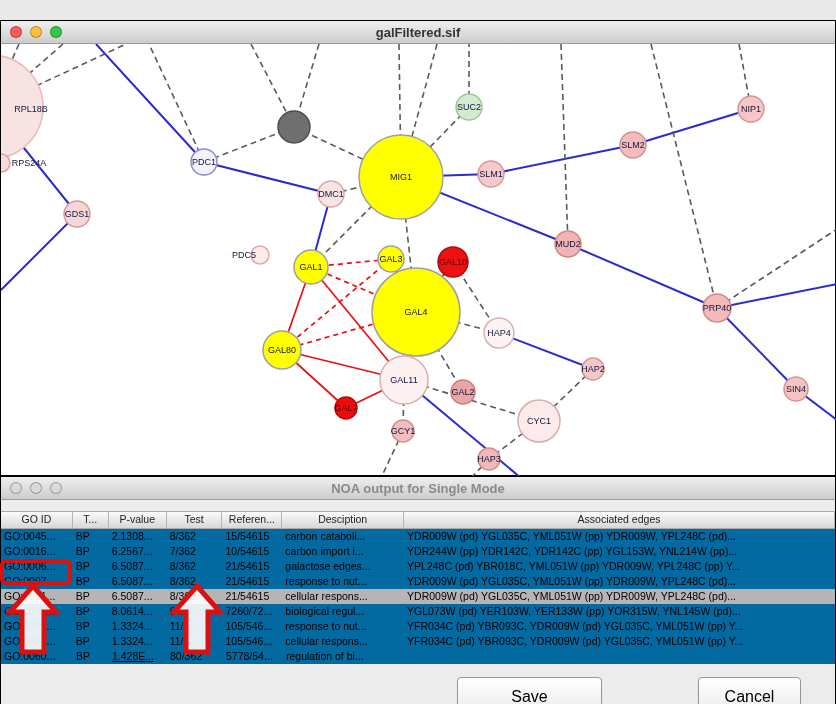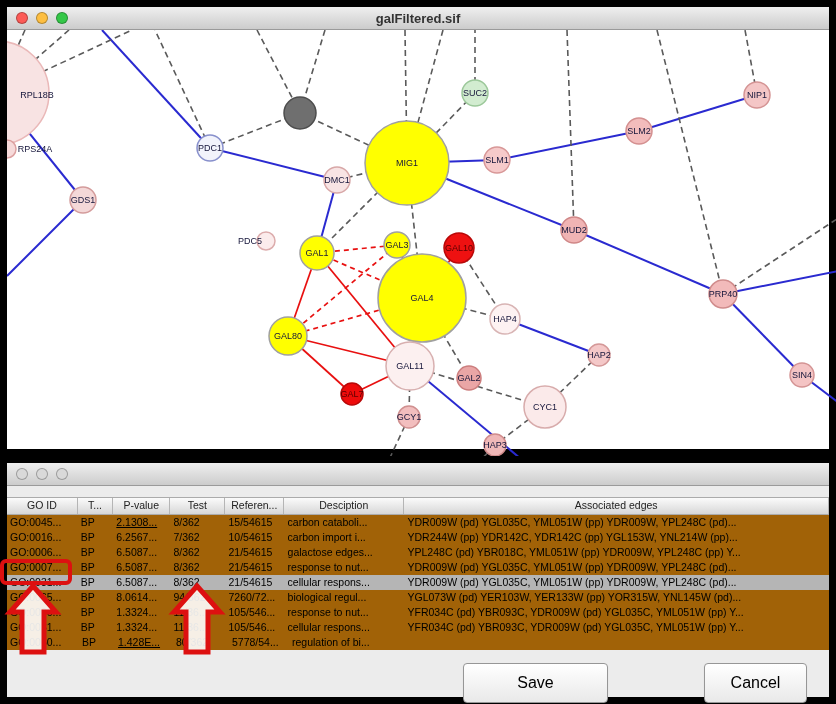--- a/index.html
+++ b/index.html
@@ -1,38 +1,38 @@
 <!DOCTYPE html>
 <html><head>
 <meta charset="utf-8">
 <style>
   html,body{margin:0;padding:0;}
   body{
     width:836px;height:704px;position:relative;overflow:hidden;
     background:#e8e8e8;font-family:"Liberation Sans",sans-serif;
   }
-  .window{position:absolute;left:0;width:836px;box-sizing:border-box;border:7px solid #000000;}
+  .window{position:absolute;left:0;width:836px;box-sizing:border-box;border:1px solid #000000;margin-top:20px;}
   .window-graph{top:0;height:456px;background:#ffffff;}
   .window-noa{top:456px;height:248px;background:#ececec;}
   .titlebar{
     height:22px;background:linear-gradient(#efefef,#cccccc);
     border-bottom:1px solid #9a9a9a;display:flex;align-items:center;position:relative;
   }
   .lights{position:absolute;left:9px;top:5px;display:flex;gap:8px;}
   .light{width:12px;height:12px;border-radius:50%;box-sizing:border-box;border:1px solid rgba(0,0,0,.28);}
   .title{flex:1;text-align:center;font-size:13px;font-weight:bold;color:#333;}
   .window-noa .title{color:#8a8a8a;}
   #graph-svg{display:block;}
 
   .table-wrap{margin-top:11px;}
   .thead{display:flex;height:16px;background:linear-gradient(#fbfbfb,#d7d7d7);
     border-top:1px solid #ababab;border-bottom:1px solid #ababab;}
   .th{font-size:10.5px;color:#222;text-align:center;line-height:15px;
     border-right:1px solid #b5b5b5;box-sizing:border-box;overflow:hidden;white-space:nowrap;}
-  .trow{display:flex;height:15px;background:#a16207;}
+  .trow{display:flex;height:15px;background:#0369a1;}
   .trow.selected{background:#b5b5b5;}
   .cell{font-size:10.5px;line-height:15px;padding:0 3px;box-sizing:border-box;
     overflow:hidden;white-space:nowrap;color:#000;}
 
   .btnrow{position:absolute;top:200px;left:0;width:836px;display:flex;
     justify-content:flex-end;gap:96px;padding-right:36px;box-sizing:border-box;}
   .mac-btn{height:40px;border-radius:4px;border:1px solid #969696;
     background:linear-gradient(#ffffff,#e9e9e9);font-size:16px;color:#000;
     font-family:"Liberation Sans",sans-serif;box-shadow:0 1px 1px rgba(0,0,0,.15);}
   .mac-btn.save{width:145px;}
@@ -167,36 +167,37 @@
     </svg>
 </div>
 
 <div class="window window-noa">
   <div class="titlebar">
     <div class="lights" id="lights-noa">
         <span class="light" style="background: rgb(217, 217, 217);"></span>
         <span class="light" style="background: rgb(217, 217, 217);"></span>
         <span class="light" style="background: rgb(217, 217, 217);"></span>
       </div>
+    <div class="title">NOA output for Single Mode</div>
   </div>
   <div class="table-wrap">
     <div class="thead" id="noa-thead">
         <div class="th" style="width: 72px;">GO ID</div>
         <div class="th" style="width: 36px;">T...</div>
         <div class="th" style="width: 58px;">P-value</div>
         <div class="th" style="width: 56px;">Test</div>
         <div class="th" style="width: 60px;">Referen...</div>
         <div class="th" style="width: 122px;">Desciption</div>
         <div class="th" style="width: 432px;">Associated edges</div>
       </div>
     <div id="noa-tbody">
         <div class="trow">
           <div class="cell" style="width: 72px;">GO:0045...</div>
           <div class="cell" style="width: 36px;">BP</div>
-          <div class="cell" style="width: 58px; text-decoration: underline;">2.1308...</div>
+          <div class="cell" style="width: 58px;">2.1308...</div>
           <div class="cell" style="width: 56px;">8/362</div>
           <div class="cell" style="width: 60px;">15/54615</div>
           <div class="cell" style="width: 122px;">carbon cataboli...</div>
           <div class="cell" style="width: 432px;">YDR009W (pd) YGL035C, YML051W (pp) YDR009W, YPL248C (pd)...</div>
         </div>
         <div class="trow">
           <div class="cell" style="width: 72px;">GO:0016...</div>
           <div class="cell" style="width: 36px;">BP</div>
           <div class="cell" style="width: 58px;">6.2567...</div>
           <div class="cell" style="width: 56px;">7/362</div>

